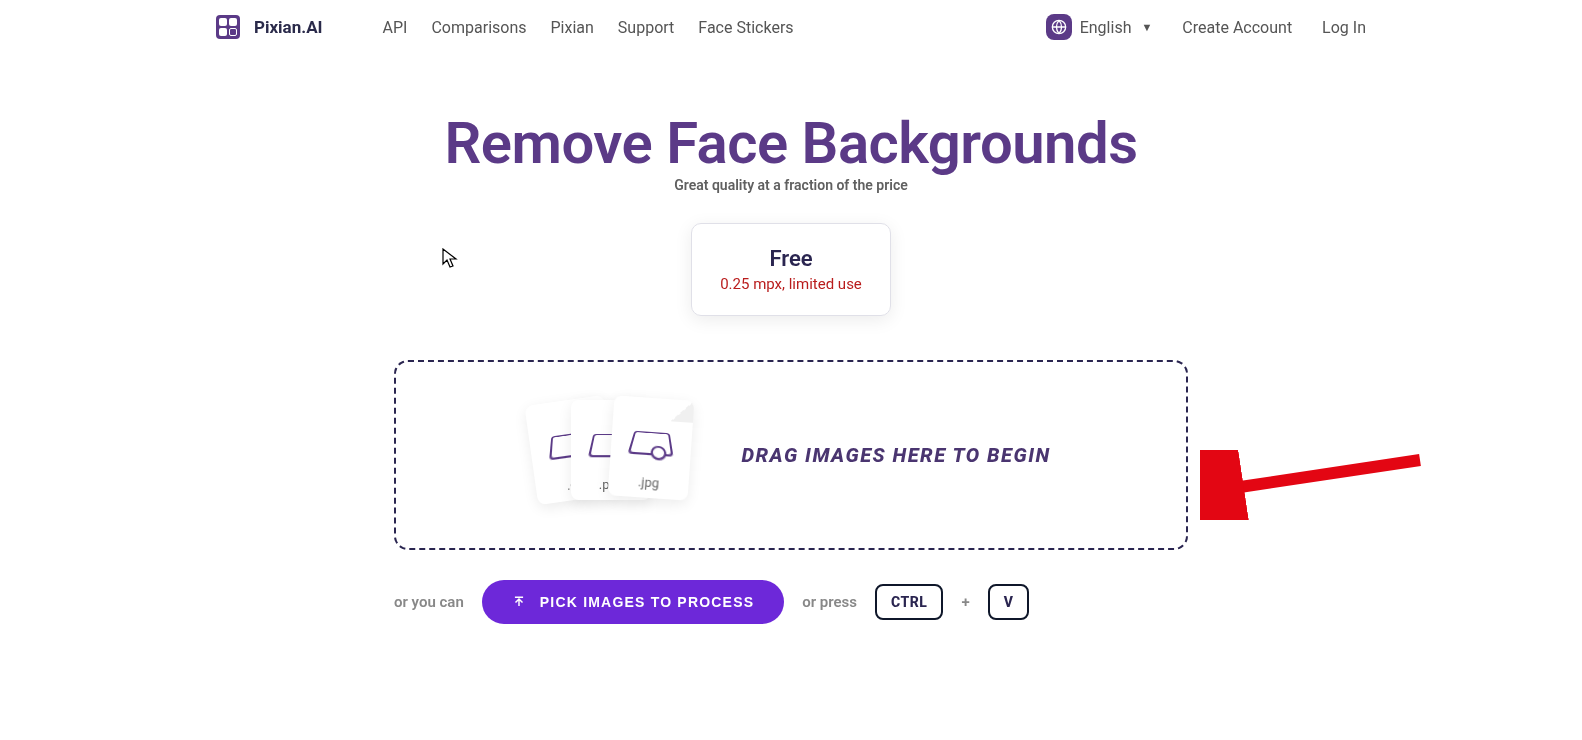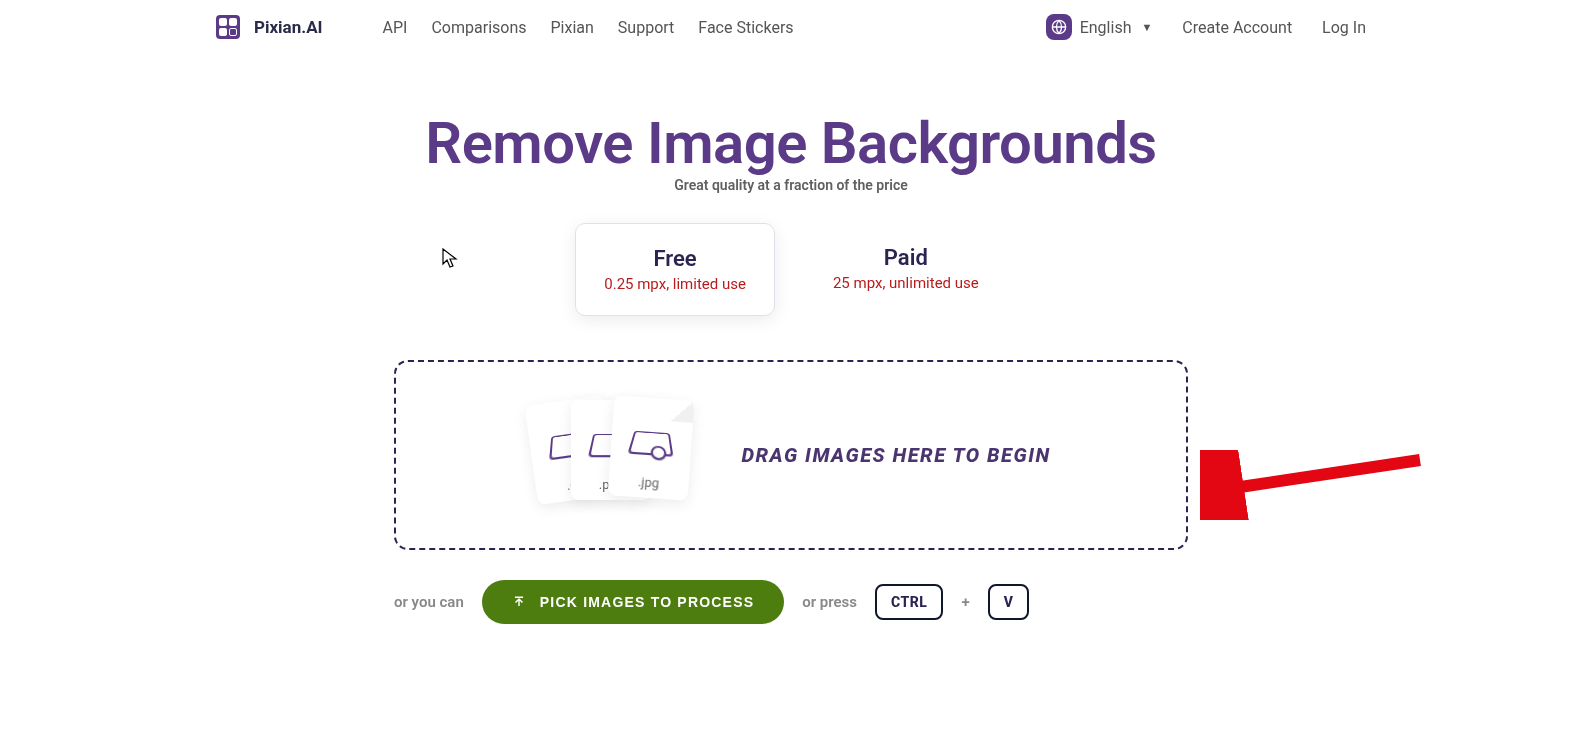--- a/index.html
+++ b/index.html
@@ -198,21 +198,21 @@
       max-width: 794px;
       margin: 30px auto 0;
       display: flex;
       align-items: center;
       gap: 18px;
       font-size: 15px;
       color: #888;
       font-weight: 600;
     }
     .pick-btn {
-      background: #4d7c0f;
+      background: #6d28d9;
       color: #fff;
       border: none;
       border-radius: 24px;
       padding: 14px 30px;
       font-size: 14px;
       font-weight: 800;
       letter-spacing: 1.2px;
       display: flex;
       align-items: center;
       gap: 14px;
@@ -276,30 +276,26 @@
       </span>
       <span>English</span>
       <span class="chevron-down">▼</span>
     </div>
     <a class="header-link">Create Account</a>
     <a class="header-link">Log In</a>
   </div>
 </header>
 
 <section class="hero">
-  <h1>Remove Image Backgrounds</h1>
+  <h1>Remove Face Backgrounds</h1>
   <p class="tagline">Great quality at a fraction of the price</p>
   <div class="plans">
     <div class="plan active">
       <div class="plan-title">Free</div>
       <div class="plan-sub">0.25 mpx, limited use</div>
-    </div>
-    <div class="plan">
-      <div class="plan-title">Paid</div>
-      <div class="plan-sub">25 mpx, unlimited use</div>
     </div>
   </div>
 </section>
 
 <div class="dropzone">
   <div class="file-stack">
     <div class="file-card">
         <div class="file-picto"></div>
         <span class="file-ext">.gif</span>
       </div>

